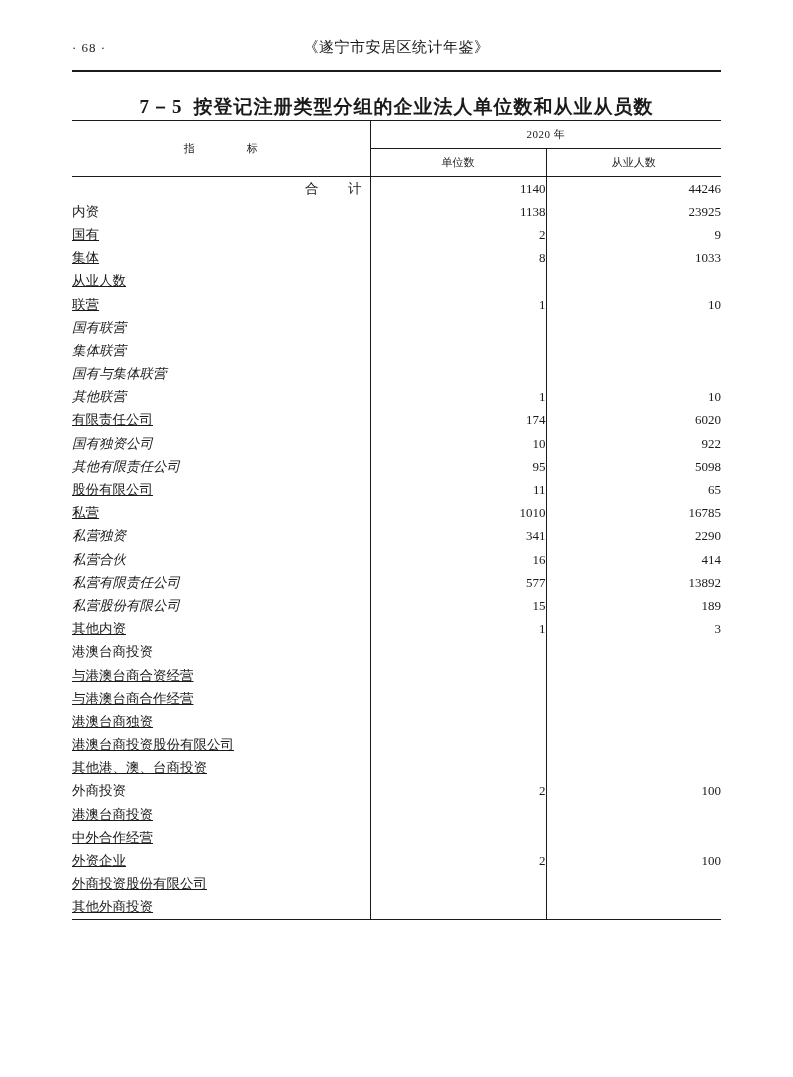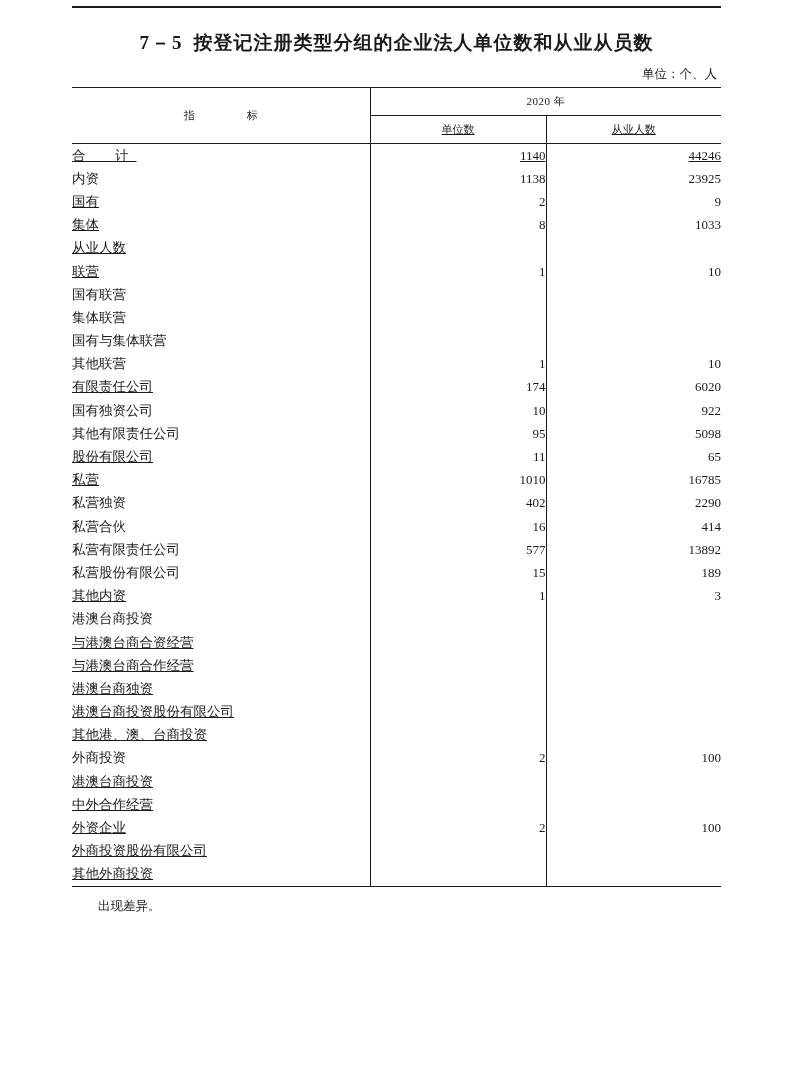--- a/index.html
+++ b/index.html
@@ -78,21 +78,20 @@
   table.stat td, table.stat th {
     padding: 0;
     font-weight: normal;
     vertical-align: middle;
   }
   .rule-top td {
     border-top: 1.4px solid #1a1a1a;
   }
   .rule-thin td {
     border-top: 0.8px solid #1a1a1a;
-    text-decoration: underline;
   }
   .rule-bottom td {
     border-bottom: 1.4px solid #1a1a1a;
     margin-left: 27px;
   }
 
   thead td {
     text-align: center;
     height: 27px;
     font-size: 11px;
@@ -116,46 +115,49 @@
   }
   td.ind {
     padding-left: 10px;
     white-space: nowrap;
   }
   td.val {
     text-align: right;
     padding-right: 16px;
     font-size: 13px;
   }
-  .lv0 { padding-left: 14px; letter-spacing: 8px; }
+  .lv0 { padding-left: 14px; letter-spacing: 8px; text-align: right; }
   .lv1 { padding-left: 28px; }
   .lv2 { padding-left: 44px; text-decoration: underline; }
-  .lv3 { padding-left: 60px; }
+  .lv3 { padding-left: 60px; font-style: italic; }
 
   
   .note {
     margin: 9px 72px 0 72px;
     font-size: 12.5px;
     line-height: 1.65;
   }
   .note .note-label { }
   .note .note-l2 { display: block; padding-left: 26px; }
 </style>
 </head>
 <body>
 
 <div class="page">
 
+  <div class="running-head">
+    <div class="folio">· 68 ·</div>
+    <div class="head-title">《遂宁市安居区统计年鉴》</div>
+  </div>
   <div class="head-rule"></div>
 
   <div class="table-title">
     <span class="tnum">7－5</span><span>按登记注册类型分组的企业法人单位数和从业从员数</span>
   </div>
 
-  <div class="unit-line">单位：个、人</div>
 
   <table class="stat">
     <colgroup>
       <col class="col-ind">
       <col class="col-num">
       <col class="col-emp">
     </colgroup>
     <thead>
       <tr class="rule-top">
         <td rowspan="2" class="hdr-ind">指　　标</td>
@@ -237,21 +239,21 @@
           <td class="val vline-l vline-r">11</td>
           <td class="val">65</td>
         </tr>
         <tr>
           <td class="ind lv2">私营</td>
           <td class="val vline-l vline-r">1010</td>
           <td class="val">16785</td>
         </tr>
         <tr>
           <td class="ind lv3">私营独资</td>
-          <td class="val vline-l vline-r">402</td>
+          <td class="val vline-l vline-r">341</td>
           <td class="val">2290</td>
         </tr>
         <tr>
           <td class="ind lv3">私营合伙</td>
           <td class="val vline-l vline-r">16</td>
           <td class="val">414</td>
         </tr>
         <tr>
           <td class="ind lv3">私营有限责任公司</td>
           <td class="val vline-l vline-r">577</td>
@@ -324,16 +326,15 @@
         </tr>
         <tr class="rule-bottom">
           <td class="ind lv2">其他外商投资</td>
           <td class="val vline-l vline-r"></td>
           <td class="val"></td>
         </tr>
       </tbody>
   </table>
 
   <div class="note">
-    <span class="note-l2">出现差异。</span>
   </div>
 
 </div>
 
 </body></html>

